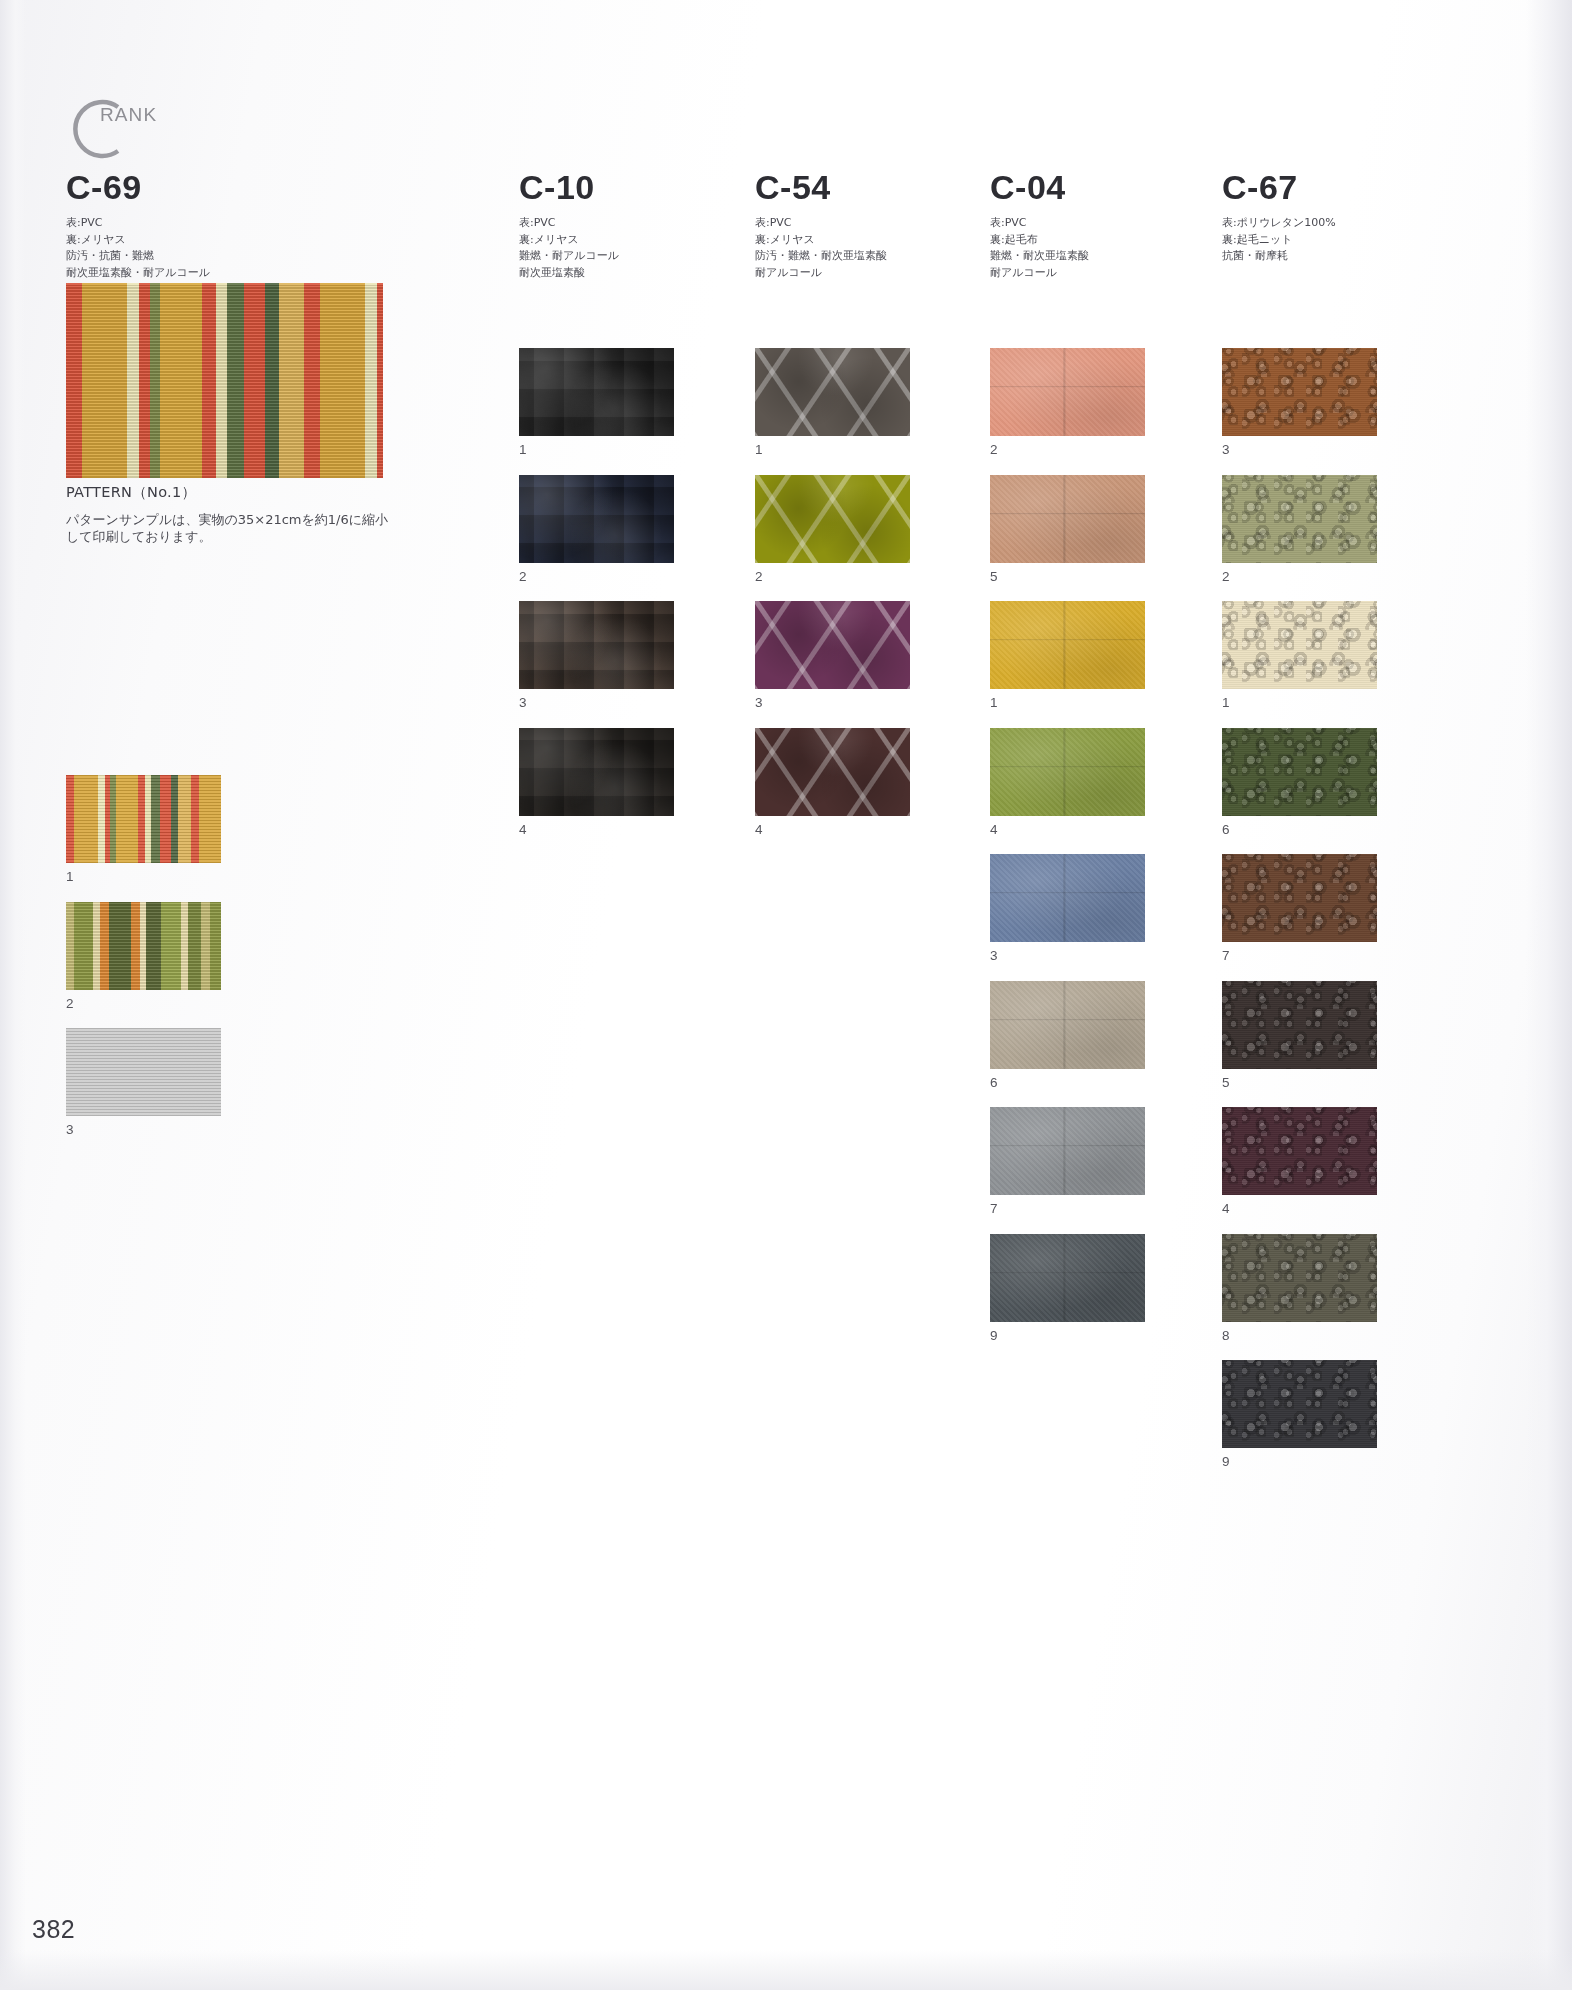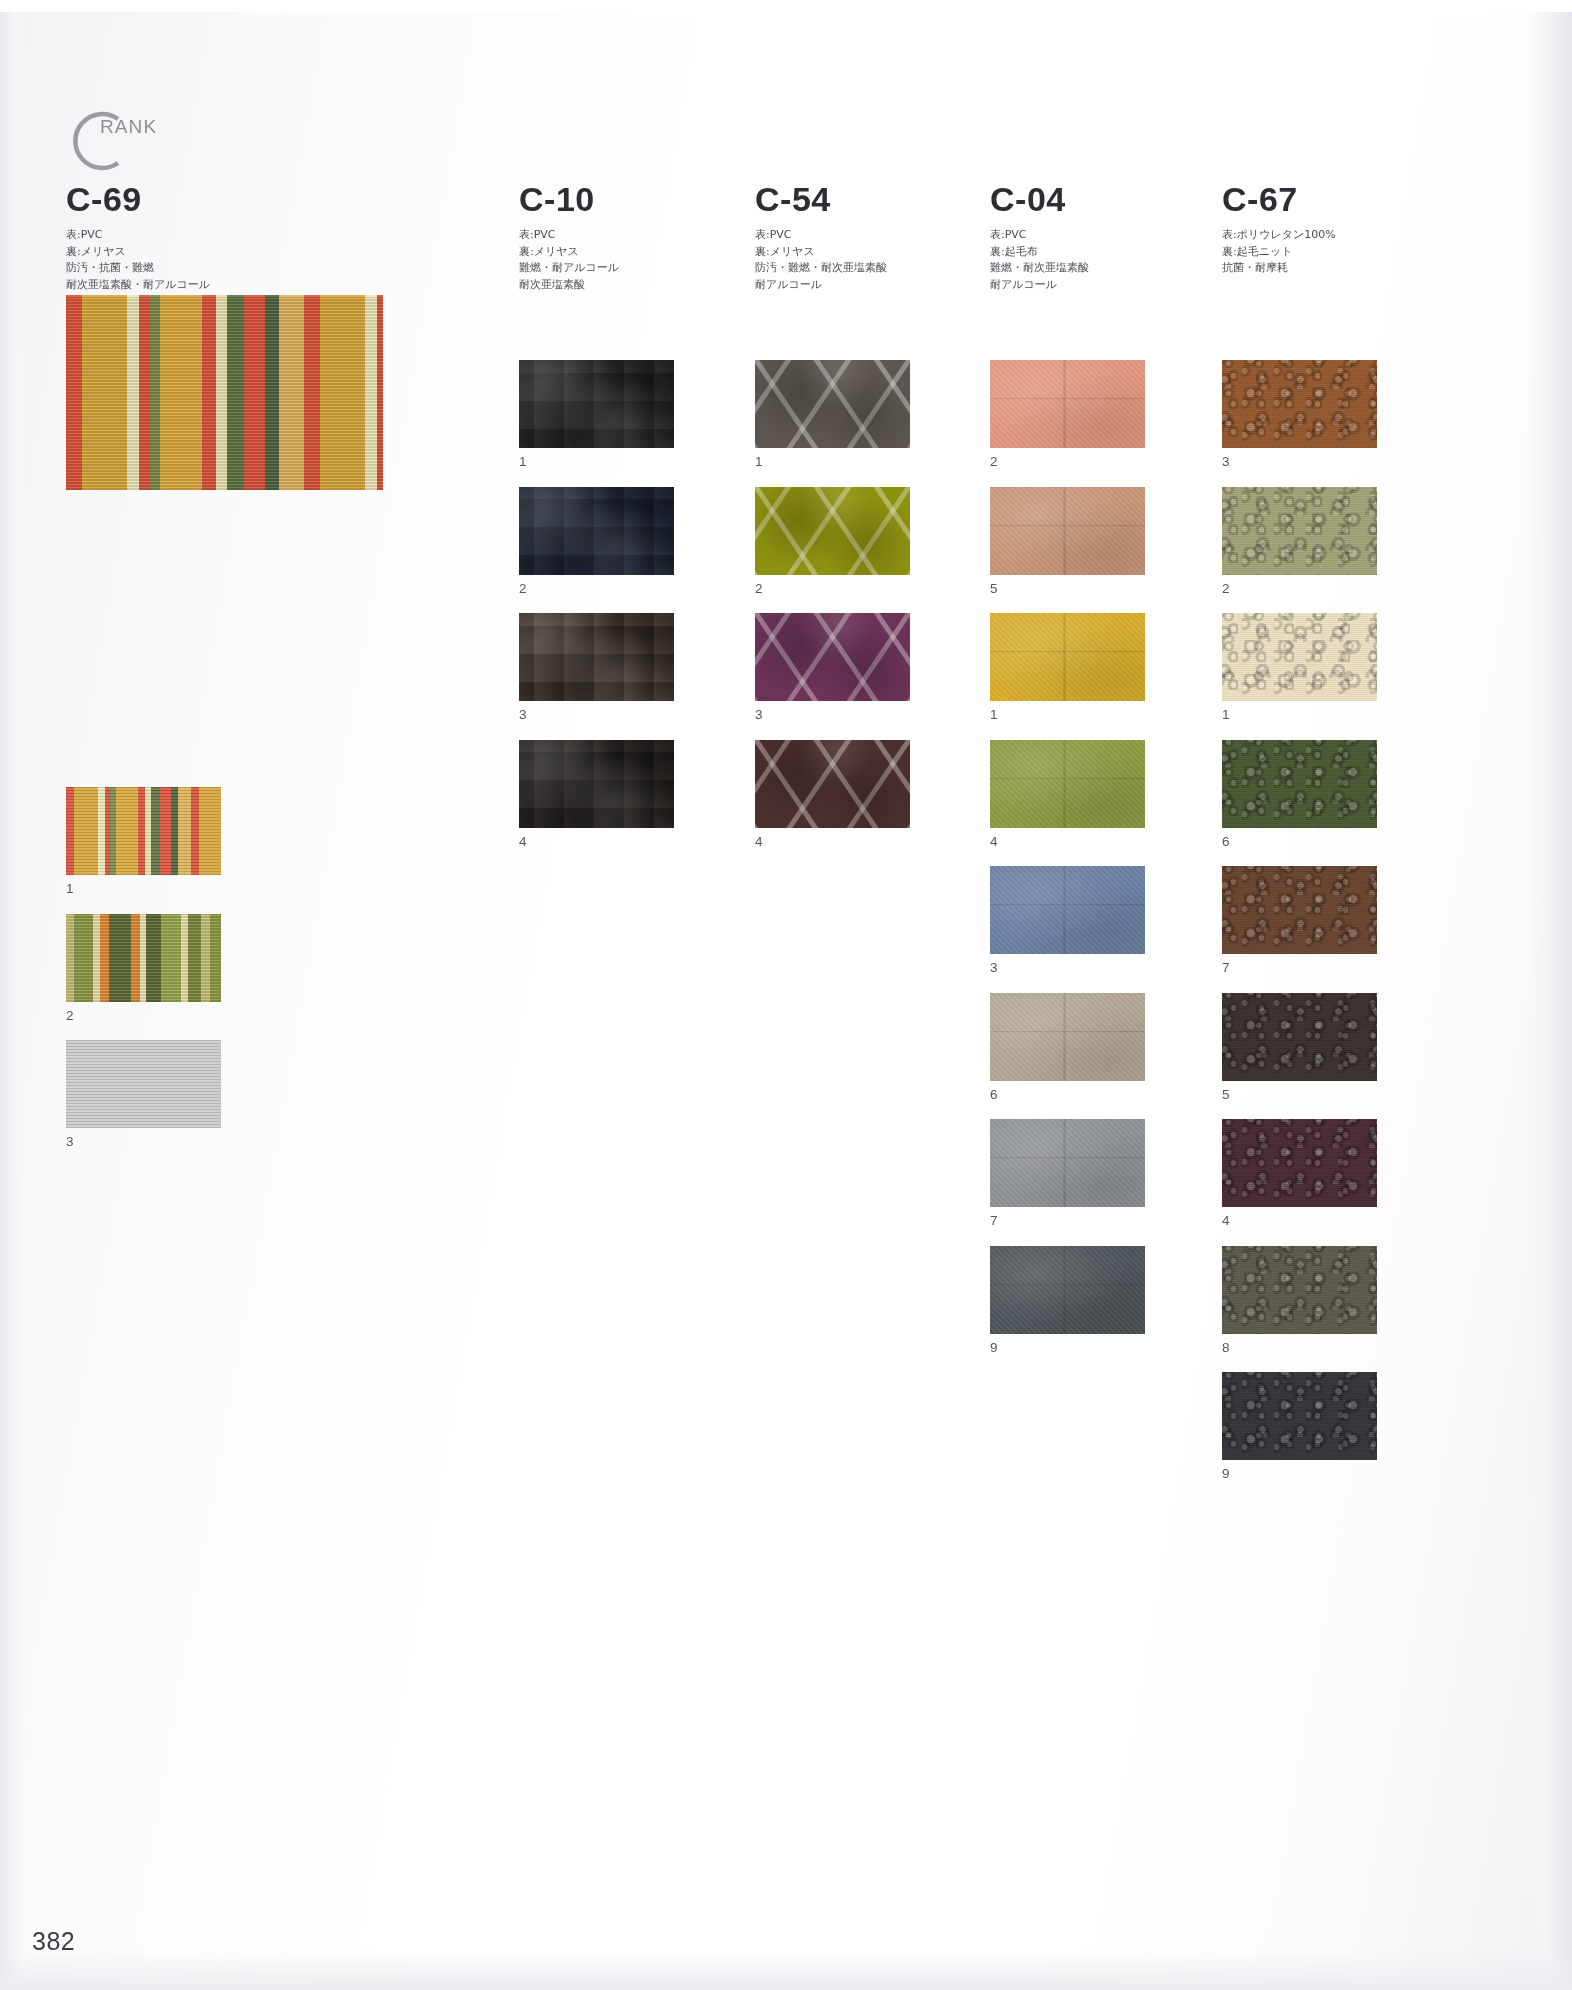--- a/index.html
+++ b/index.html
@@ -11,21 +11,20 @@
     font-family: "Liberation Sans", sans-serif;
     position: relative;
     overflow: hidden;
   }
   
   .page {
     position: absolute;
     inset: 0;
     background:
       linear-gradient(100deg, #f2f2f5 0%, #fafafb 14%, #ffffff 40%, #ffffff 72%, #fbfbfc 88%, #f0f0f3 100%);
-    margin-top: 12px;
   }
   .page-edge-left {
     position: absolute; left: 0; top: 0; width: 26px; height: 100%;
     background: linear-gradient(90deg, #e9e9ee 0%, #f6f6f8 60%, rgba(255,255,255,0) 100%);
   }
   .page-edge-right {
     position: absolute; right: 0; top: 0; width: 46px; height: 100%;
     background: linear-gradient(270deg, #e6e6ec 0%, #f4f4f7 55%, rgba(255,255,255,0) 100%);
   }
   .page-edge-bottom {
@@ -168,20 +167,24 @@
     <svg class="ring" width="66" height="66" viewBox="0 0 66 66">
       <path d="M56 11 A27 27 0 1 0 56 55" fill="none" stroke="#9b9ba1" stroke-width="4.5" stroke-linecap="butt"></path>
     </svg>
     <div class="rank-label">RANK</div>
   </div>
 
   <div class="pattern-big" id="big-pattern" style="background: repeating-linear-gradient(90deg, rgb(217, 83, 58) 0px, rgb(217, 83, 58) 15.75px, rgb(216, 166, 60) 15.75px, rgb(216, 166, 60) 61.25px, rgb(236, 230, 184) 61.25px, rgb(236, 230, 184) 73.5px, rgb(217, 83, 58) 73.5px, rgb(217, 83, 58) 84px, rgb(126, 138, 74) 84px, rgb(126, 138, 74) 94.5px, rgb(217, 169, 61) 94.5px, rgb(217, 169, 61) 136.5px, rgb(217, 83, 58) 136.5px, rgb(217, 83, 58) 150.5px, rgb(233, 226, 176) 150.5px, rgb(233, 226, 176) 161px, rgb(95, 115, 68) 161px, rgb(95, 115, 68) 178.5px, rgb(217, 83, 58) 178.5px, rgb(217, 83, 58) 199.5px, rgb(78, 100, 64) 199.5px, rgb(78, 100, 64) 213.5px, rgb(221, 180, 90) 213.5px, rgb(221, 180, 90) 238px);">
       <div class="tex-weave" style="position: absolute; inset: 0px;"></div>
     </div>
 
+  <div class="pattern-caption">
+    <div class="pc-title">PATTERN（No.1）</div>
+    <div class="pc-body">パターンサンプルは、実物の35×21cmを約1/6に縮小して印刷しております。</div>
+  </div>
 
   <div id="columns-root">
       <div class="col" style="left: 66px;">
         <div class="col-title">C-69</div>
         <div class="col-spec">
           <div>表:PVC</div>
           <div>裏:メリヤス</div>
           <div>防汚・抗菌・難燃</div>
           <div>耐次亜塩素酸・耐アルコール</div>
         </div>

